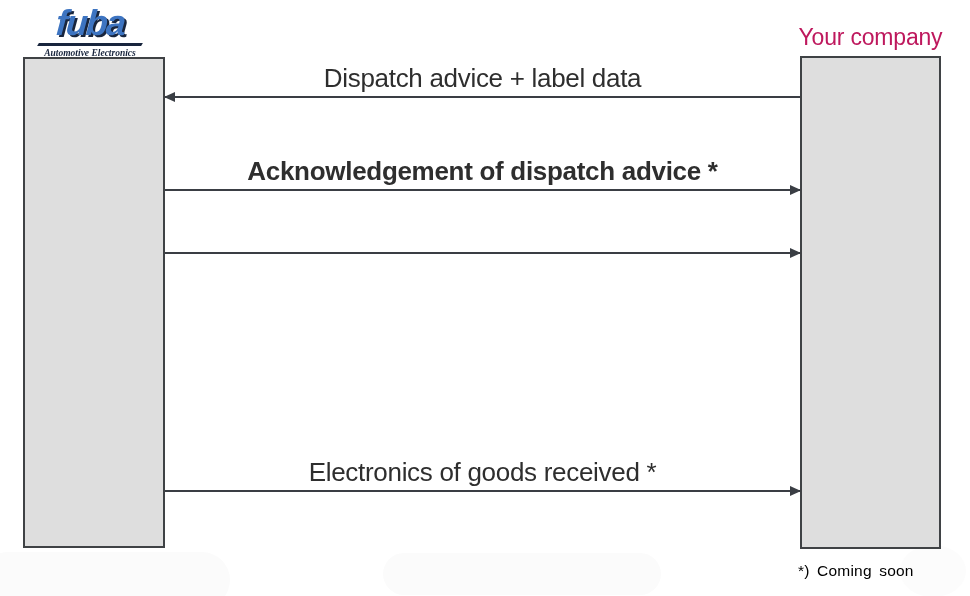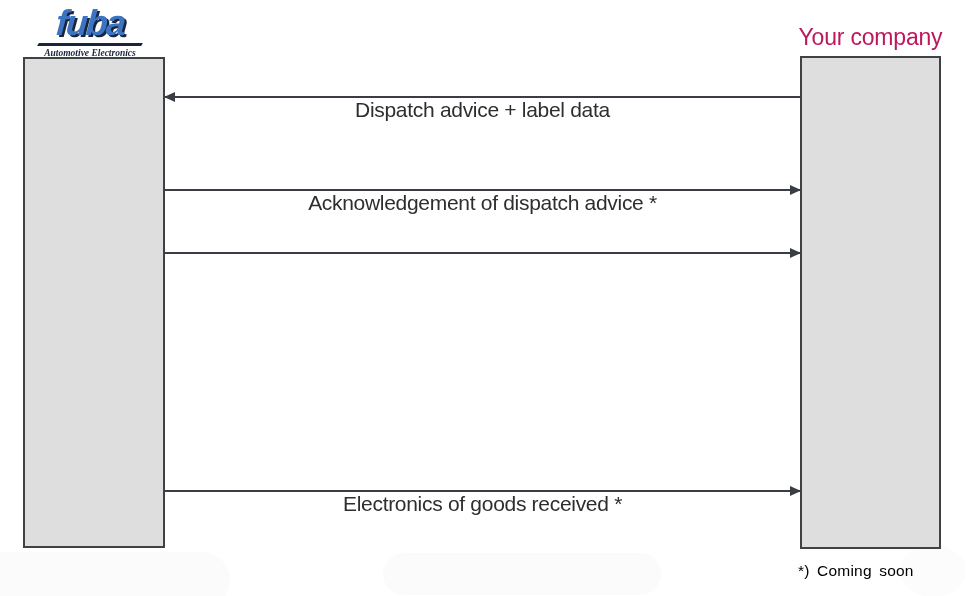--- a/index.html
+++ b/index.html
@@ -75,36 +75,35 @@
   }
 
   
   .message {
     position: absolute;
     left: 165px;
     width: 635px;
     height: 44px;
   }
   .m1 { top: 63px; }
-  .m2 { top: 156px; }
+  .m2 { top: 156px; font-weight: bold; }
   .m3 { top: 219px; }
   .m4 { top: 338px; }
   .m5 { top: 457px; }
 
   .msg-label {
     position: absolute;
     left: 0; right: 0; top: 0;
     height: 30px;
     line-height: 30px;
     text-align: center;
-    font-size: 21px;
+    font-size: 26px;
     letter-spacing: -0.3px;
     color: #2e2e2e;
     white-space: nowrap;
-    margin-top: 32px;
   }
   .msg-line {
     position: absolute;
     left: 0; right: 0; top: 33px;
     border-top: 2px solid #3a3e44;
   }
   .message.dashed .msg-line { border-top-style: dashed; }
 
   .msg-head {
     position: absolute;

